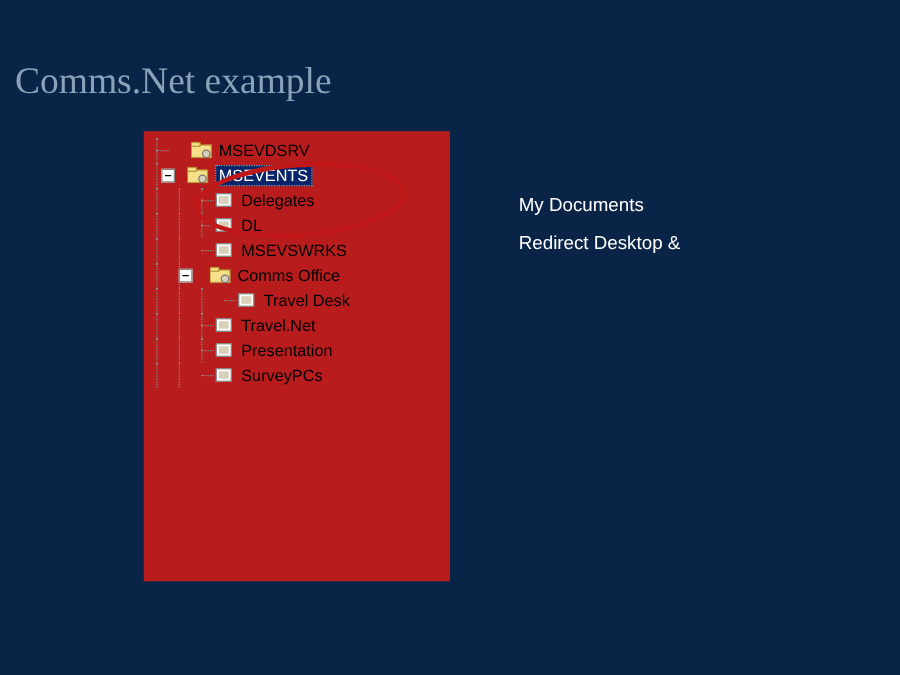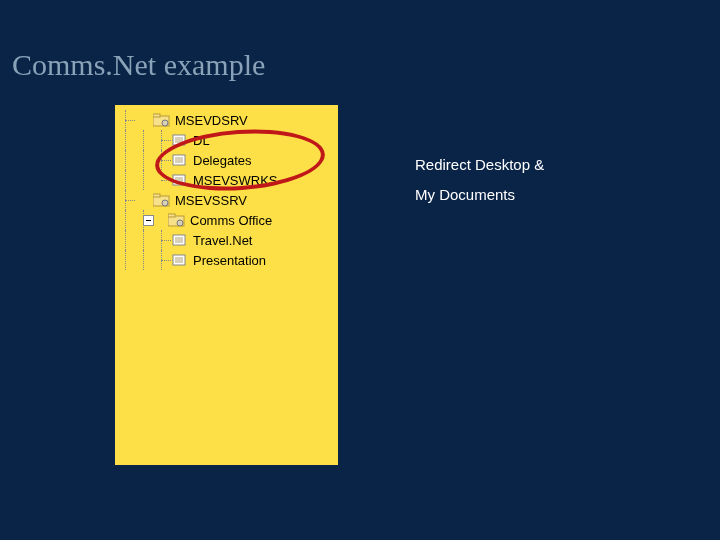--- a/index.html
+++ b/index.html
@@ -16,23 +16,23 @@
     top: 10px;
     left: 12px;
     font-size: 30px;
     color: #8aa2b8;
     margin-top: 38px;
   }
   .tree-panel {
     position: absolute;
     top: 105px;
     left: 115px;
-    width: 223px;
+    width: 245px;
     height: 360px;
-    background: #fde047;
+    background: #b91c1c;
     font-family: Tahoma, Arial, sans-serif;
     font-size: 13px;
     color: #000;
     padding: 5px 2px;
   }
   .row {
     display: flex;
     align-items: center;
     height: 20px;
     position: relative;
@@ -108,88 +108,101 @@
     <span class="folder-icon">
       <svg width="18" height="14">
           <rect x="0" y="3" width="16" height="10" fill="#f6e08a" stroke="#b89838"></rect>
           <rect x="0" y="1" width="7" height="3" fill="#f6e08a" stroke="#b89838"></rect>
           <circle cx="12" cy="10" r="3" fill="#d8d0b8" stroke="#777"></circle>
         </svg>
     </span>
     <span class="label">MSEVDSRV</span>
   </div>
 
-
-  <div class="row">
-    <span class="spacer vline"></span>
-    <span class="spacer vline"></span>
-    <span class="spacer vline hbranch"></span>
-    <span class="folder-icon">
-      <svg width="18" height="14">
-          <rect x="2" y="2" width="12" height="10" fill="#fff" stroke="#888"></rect>
-          <rect x="4" y="4" width="8" height="6" fill="#d8d0b8"></rect>
-        </svg>
-    </span>
-    <span class="label">DL</span>
-  </div>
-
-  <div class="row">
-    <span class="spacer vline"></span>
-    <span class="spacer vline"></span>
-    <span class="spacer vline hbranch"></span>
-    <span class="folder-icon">
-      <svg width="18" height="14">
-          <rect x="2" y="2" width="12" height="10" fill="#fff" stroke="#888"></rect>
-          <rect x="4" y="4" width="8" height="6" fill="#d8d0b8"></rect>
-        </svg>
-    </span>
-    <span class="label">Delegates</span>
-  </div>
-
-  <div class="row">
-    <span class="spacer vline"></span>
-    <span class="spacer vline"></span>
-    <span class="spacer hbranch"></span>
-    <span class="folder-icon">
-      <svg width="18" height="14">
-          <rect x="2" y="2" width="12" height="10" fill="#fff" stroke="#888"></rect>
-          <rect x="4" y="4" width="8" height="6" fill="#d8d0b8"></rect>
-        </svg>
-    </span>
-    <span class="label">MSEVSWRKS</span>
-  </div>
-
-  <div class="row">
-    <span class="spacer vline hbranch"></span>
-    <span class="spacer"></span>
+  <div class="row">
+    <span class="spacer vline"></span>
+    <span class="expander minus" style="position:relative;left:-6px;"></span>
     <span class="folder-icon">
       <svg width="18" height="14">
           <rect x="0" y="3" width="16" height="10" fill="#f6e08a" stroke="#b89838"></rect>
           <rect x="0" y="1" width="7" height="3" fill="#f6e08a" stroke="#b89838"></rect>
           <circle cx="12" cy="10" r="3" fill="#d8d0b8" stroke="#777"></circle>
         </svg>
     </span>
-    <span class="label">MSEVSSRV</span>
-  </div>
+    <span class="label selected">MSEVENTS</span>
+  </div>
+
+  <div class="row">
+    <span class="spacer vline"></span>
+    <span class="spacer vline"></span>
+    <span class="spacer vline hbranch"></span>
+    <span class="folder-icon">
+      <svg width="18" height="14">
+          <rect x="2" y="2" width="12" height="10" fill="#fff" stroke="#888"></rect>
+          <rect x="4" y="4" width="8" height="6" fill="#d8d0b8"></rect>
+        </svg>
+    </span>
+    <span class="label">Delegates</span>
+  </div>
+
+  <div class="row">
+    <span class="spacer vline"></span>
+    <span class="spacer vline"></span>
+    <span class="spacer vline hbranch"></span>
+    <span class="folder-icon">
+      <svg width="18" height="14">
+          <rect x="2" y="2" width="12" height="10" fill="#fff" stroke="#888"></rect>
+          <rect x="4" y="4" width="8" height="6" fill="#d8d0b8"></rect>
+        </svg>
+    </span>
+    <span class="label">DL</span>
+  </div>
+
+  <div class="row">
+    <span class="spacer vline"></span>
+    <span class="spacer vline"></span>
+    <span class="spacer hbranch"></span>
+    <span class="folder-icon">
+      <svg width="18" height="14">
+          <rect x="2" y="2" width="12" height="10" fill="#fff" stroke="#888"></rect>
+          <rect x="4" y="4" width="8" height="6" fill="#d8d0b8"></rect>
+        </svg>
+    </span>
+    <span class="label">MSEVSWRKS</span>
+  </div>
+
 
 
   <div class="row">
     <span class="spacer vline"></span>
     <span class="spacer vline"></span>
     <span class="expander minus" style="position:relative;left:-10px;"></span>
     <span class="folder-icon">
       <svg width="18" height="14">
           <rect x="0" y="3" width="16" height="10" fill="#f6e08a" stroke="#b89838"></rect>
           <rect x="0" y="1" width="7" height="3" fill="#f6e08a" stroke="#b89838"></rect>
           <circle cx="12" cy="10" r="3" fill="#d8d0b8" stroke="#777"></circle>
         </svg>
     </span>
     <span class="label">Comms Office</span>
   </div>
 
+  <div class="row">
+    <span class="spacer vline"></span>
+    <span class="spacer vline"></span>
+    <span class="spacer vline"></span>
+    <span class="spacer hbranch"></span>
+    <span class="folder-icon">
+      <svg width="18" height="14">
+          <rect x="2" y="2" width="12" height="10" fill="#fff" stroke="#888"></rect>
+          <rect x="4" y="4" width="8" height="6" fill="#d8d0b8"></rect>
+        </svg>
+    </span>
+    <span class="label">Travel Desk</span>
+  </div>
 
   <div class="row">
     <span class="spacer vline"></span>
     <span class="spacer vline"></span>
     <span class="spacer vline hbranch"></span>
     <span class="folder-icon">
       <svg width="18" height="14">
           <rect x="2" y="2" width="12" height="10" fill="#fff" stroke="#888"></rect>
           <rect x="4" y="4" width="8" height="6" fill="#d8d0b8"></rect>
         </svg>
@@ -203,20 +216,32 @@
     <span class="spacer vline hbranch"></span>
     <span class="folder-icon">
       <svg width="18" height="14">
           <rect x="2" y="2" width="12" height="10" fill="#fff" stroke="#888"></rect>
           <rect x="4" y="4" width="8" height="6" fill="#d8d0b8"></rect>
         </svg>
     </span>
     <span class="label">Presentation</span>
   </div>
 
+  <div class="row">
+    <span class="spacer vline"></span>
+    <span class="spacer vline"></span>
+    <span class="spacer hbranch"></span>
+    <span class="folder-icon">
+      <svg width="18" height="14">
+          <rect x="2" y="2" width="12" height="10" fill="#fff" stroke="#888"></rect>
+          <rect x="4" y="4" width="8" height="6" fill="#d8d0b8"></rect>
+        </svg>
+    </span>
+    <span class="label">SurveyPCs</span>
+  </div>
 
   <div class="circle-highlight" style="left:40px; top:25px; width:170px; height:60px; transform:rotate(-4deg);"></div>
 </div>
 
 <div class="annotation" style="top:150px; left:415px;">
+  <div>My Documents</div>
   <div>Redirect Desktop &amp;</div>
-  <div>My Documents</div>
 </div>
 
 </body></html>

